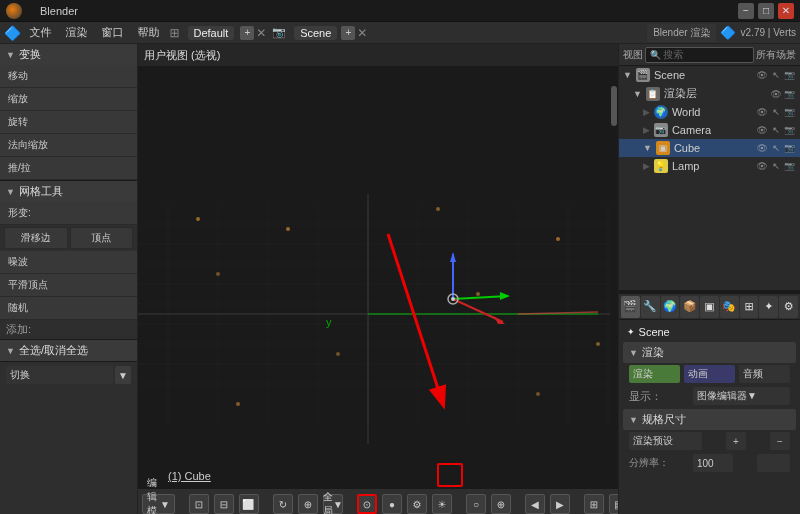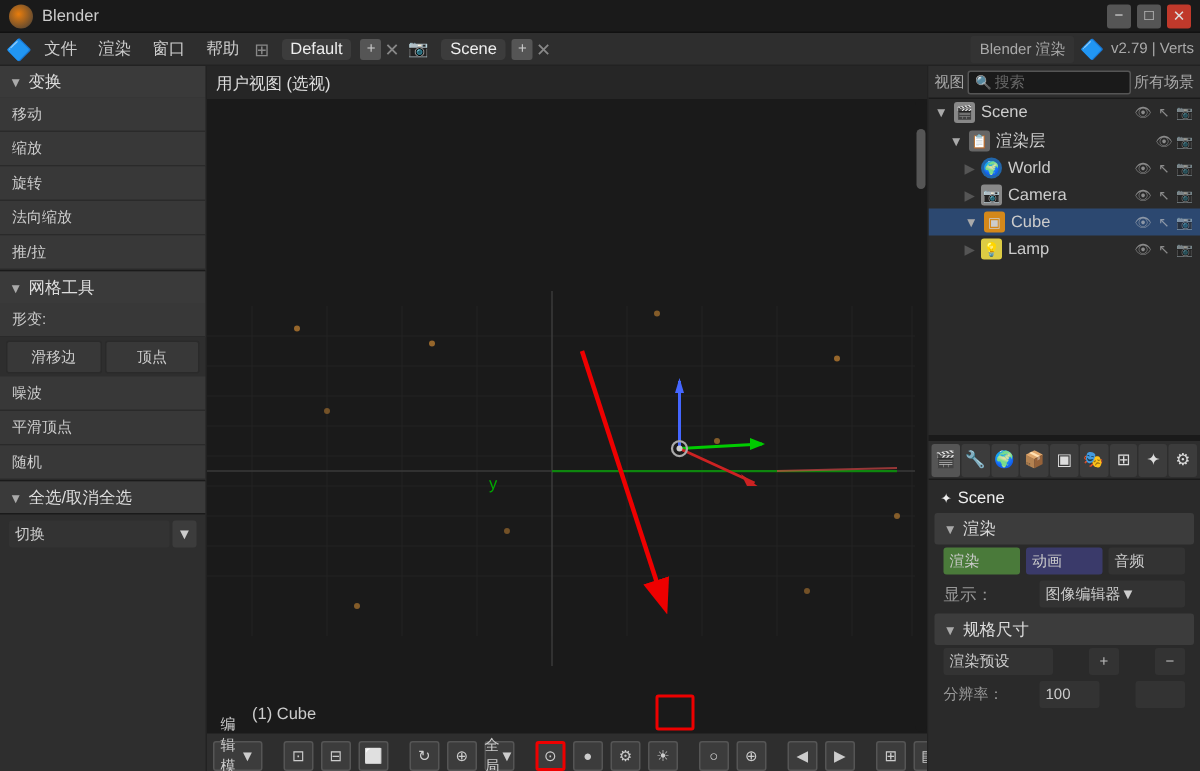--- a/index.html
+++ b/index.html
@@ -26,21 +26,21 @@
     #title-bar-left {
       display: flex;
       align-items: center;
       gap: 6px;
     }
     .title-logo {
       width: 16px; height: 16px;
       background: radial-gradient(circle at 40% 40%, #e87d0d, #3a3a3a);
       border-radius: 50%;
     }
-    .title-text { color: #ccc; font-size: 11px; }
+    .title-text { color: #ccc; font-size: 11px; margin-left: 12px; }
     .win-controls { display: flex; gap: 4px; }
     .win-btn {
       width: 16px; height: 16px;
       border-radius: 2px;
       border: none;
       cursor: pointer;
       font-size: 10px;
       display: flex; align-items: center; justify-content: center;
       background: #555; color: #ddd;
     }
@@ -457,20 +457,21 @@
         <span>网格工具</span>
       </div>
       <div class="panel-btn">形变:</div>
       <div class="panel-row">
         <div class="panel-half-btn">滑移边</div>
         <div class="panel-half-btn">顶点</div>
       </div>
       <div class="panel-btn">噪波</div>
       <div class="panel-btn">平滑顶点</div>
       <div class="panel-btn">随机</div>
+      <div style="padding:2px 6px;font-size:11px;color:#999;">添加:</div>
     </div>
     <div class="panel-section">
       <div class="section-header">
         <span class="section-arrow">▼</span>
         <span>全选/取消全选</span>
       </div>
     </div>
     <div style="padding:4px 6px;">
       <div style="display:flex;gap:2px;align-items:center;">
         <div style="flex:1;height:18px;background:#333;border-radius:2px;display:flex;align-items:center;padding:0 4px;font-size:10px;color:#ccc;">切换</div>
@@ -547,21 +548,21 @@
 
     <svg style="position:absolute;top:0;left:0;width:100%;height:100%;pointer-events:none;">
       <defs>
         <marker id="arrowhead" markerWidth="8" markerHeight="8" refX="6" refY="3" orient="auto">
           <polygon points="0 0, 8 3, 0 6" fill="#ee0000"></polygon>
         </marker>
       </defs>
       <line x1="250" y1="190" x2="305" y2="360" stroke="#ee0000" stroke-width="3" marker-end="url(#arrowhead)"></line>
     </svg>
 
-    <div class="cube-label" style="bottom:32px;left:30px;">(1) Cube</div>
+    <div class="cube-label" style="bottom:32px;left:30px;text-decoration:underline;">(1) Cube</div>
 
     <div class="red-rect" style="bottom:27px;left:299px;width:26px;height:24px;"></div>
 
     <div class="scrollbar-v">
       <div class="scrollbar-thumb"></div>
     </div>
 
     <div id="viewport-footer">
 
       <div class="mode-select">

